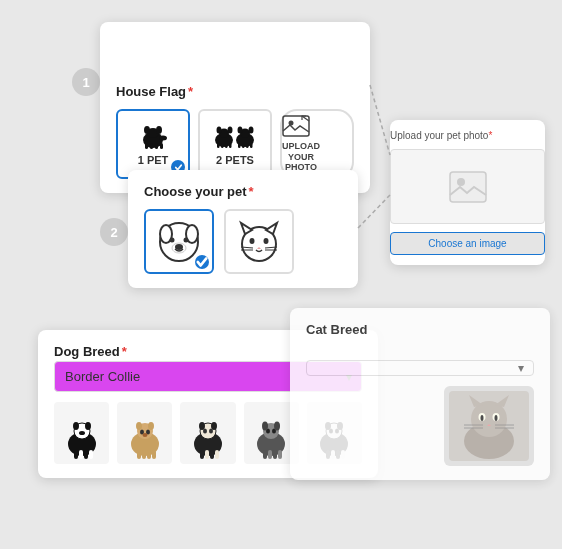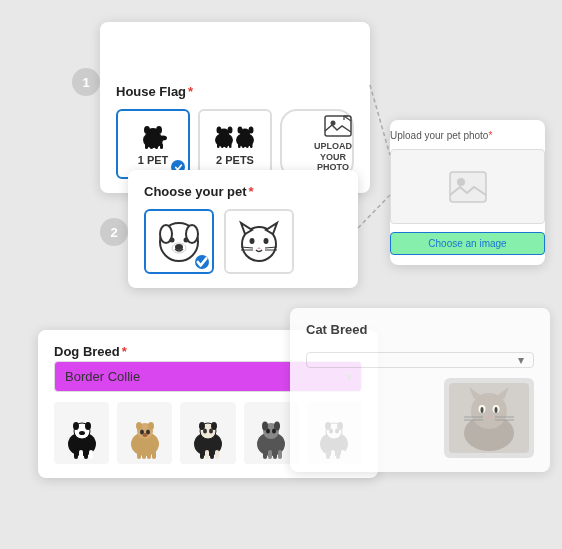--- a/index.html
+++ b/index.html
@@ -94,21 +94,21 @@
     .pet-icon-svg {
       margin-bottom: 4px;
     }
     .upload-option {
       border: 2px solid #ddd;
       border-radius: 17px;
       width: 78px;
       height: 70px;
       display: flex;
       flex-direction: column;
-      align-items: flex-end;
+      align-items: flex-start;
       justify-content: center;
       cursor: pointer;
       font-size: 9.5px;
       font-weight: 700;
       color: #444;
       text-align: center;
       line-height: 1.3;
     }
 
     
@@ -195,21 +195,21 @@
       align-items: center;
       justify-content: center;
       margin-bottom: 8px;
     }
     .choose-image-btn {
       display: block;
       width: 100%;
       padding: 5px 0;
       border: 1px solid #1976d2;
       border-radius: 4px;
-      background: #86efac;
+      background: #e5e5e5;
       color: #1976d2;
       font-size: 10px;
       text-align: center;
       cursor: pointer;
     }
 
     
     #card-dog-breed {
       top: 330px;
       left: 38px;
@@ -268,21 +268,21 @@
     #card-cat-breed {
       top: 308px;
       left: 290px;
       width: 260px;
       opacity: 0.85;
     }
     #card-cat-breed .card-title {
       font-size: 13px;
       font-weight: 600;
       color: #222;
-      margin-bottom: 15px;
+      margin-bottom: 23px;
     }
     .cat-select-wrapper {
       position: relative;
     }
     .cat-select-field {
       width: 100%;
       border: 1px solid #ddd;
       border-radius: 4px;
       padding: 7px 10px;
       font-size: 13px;

